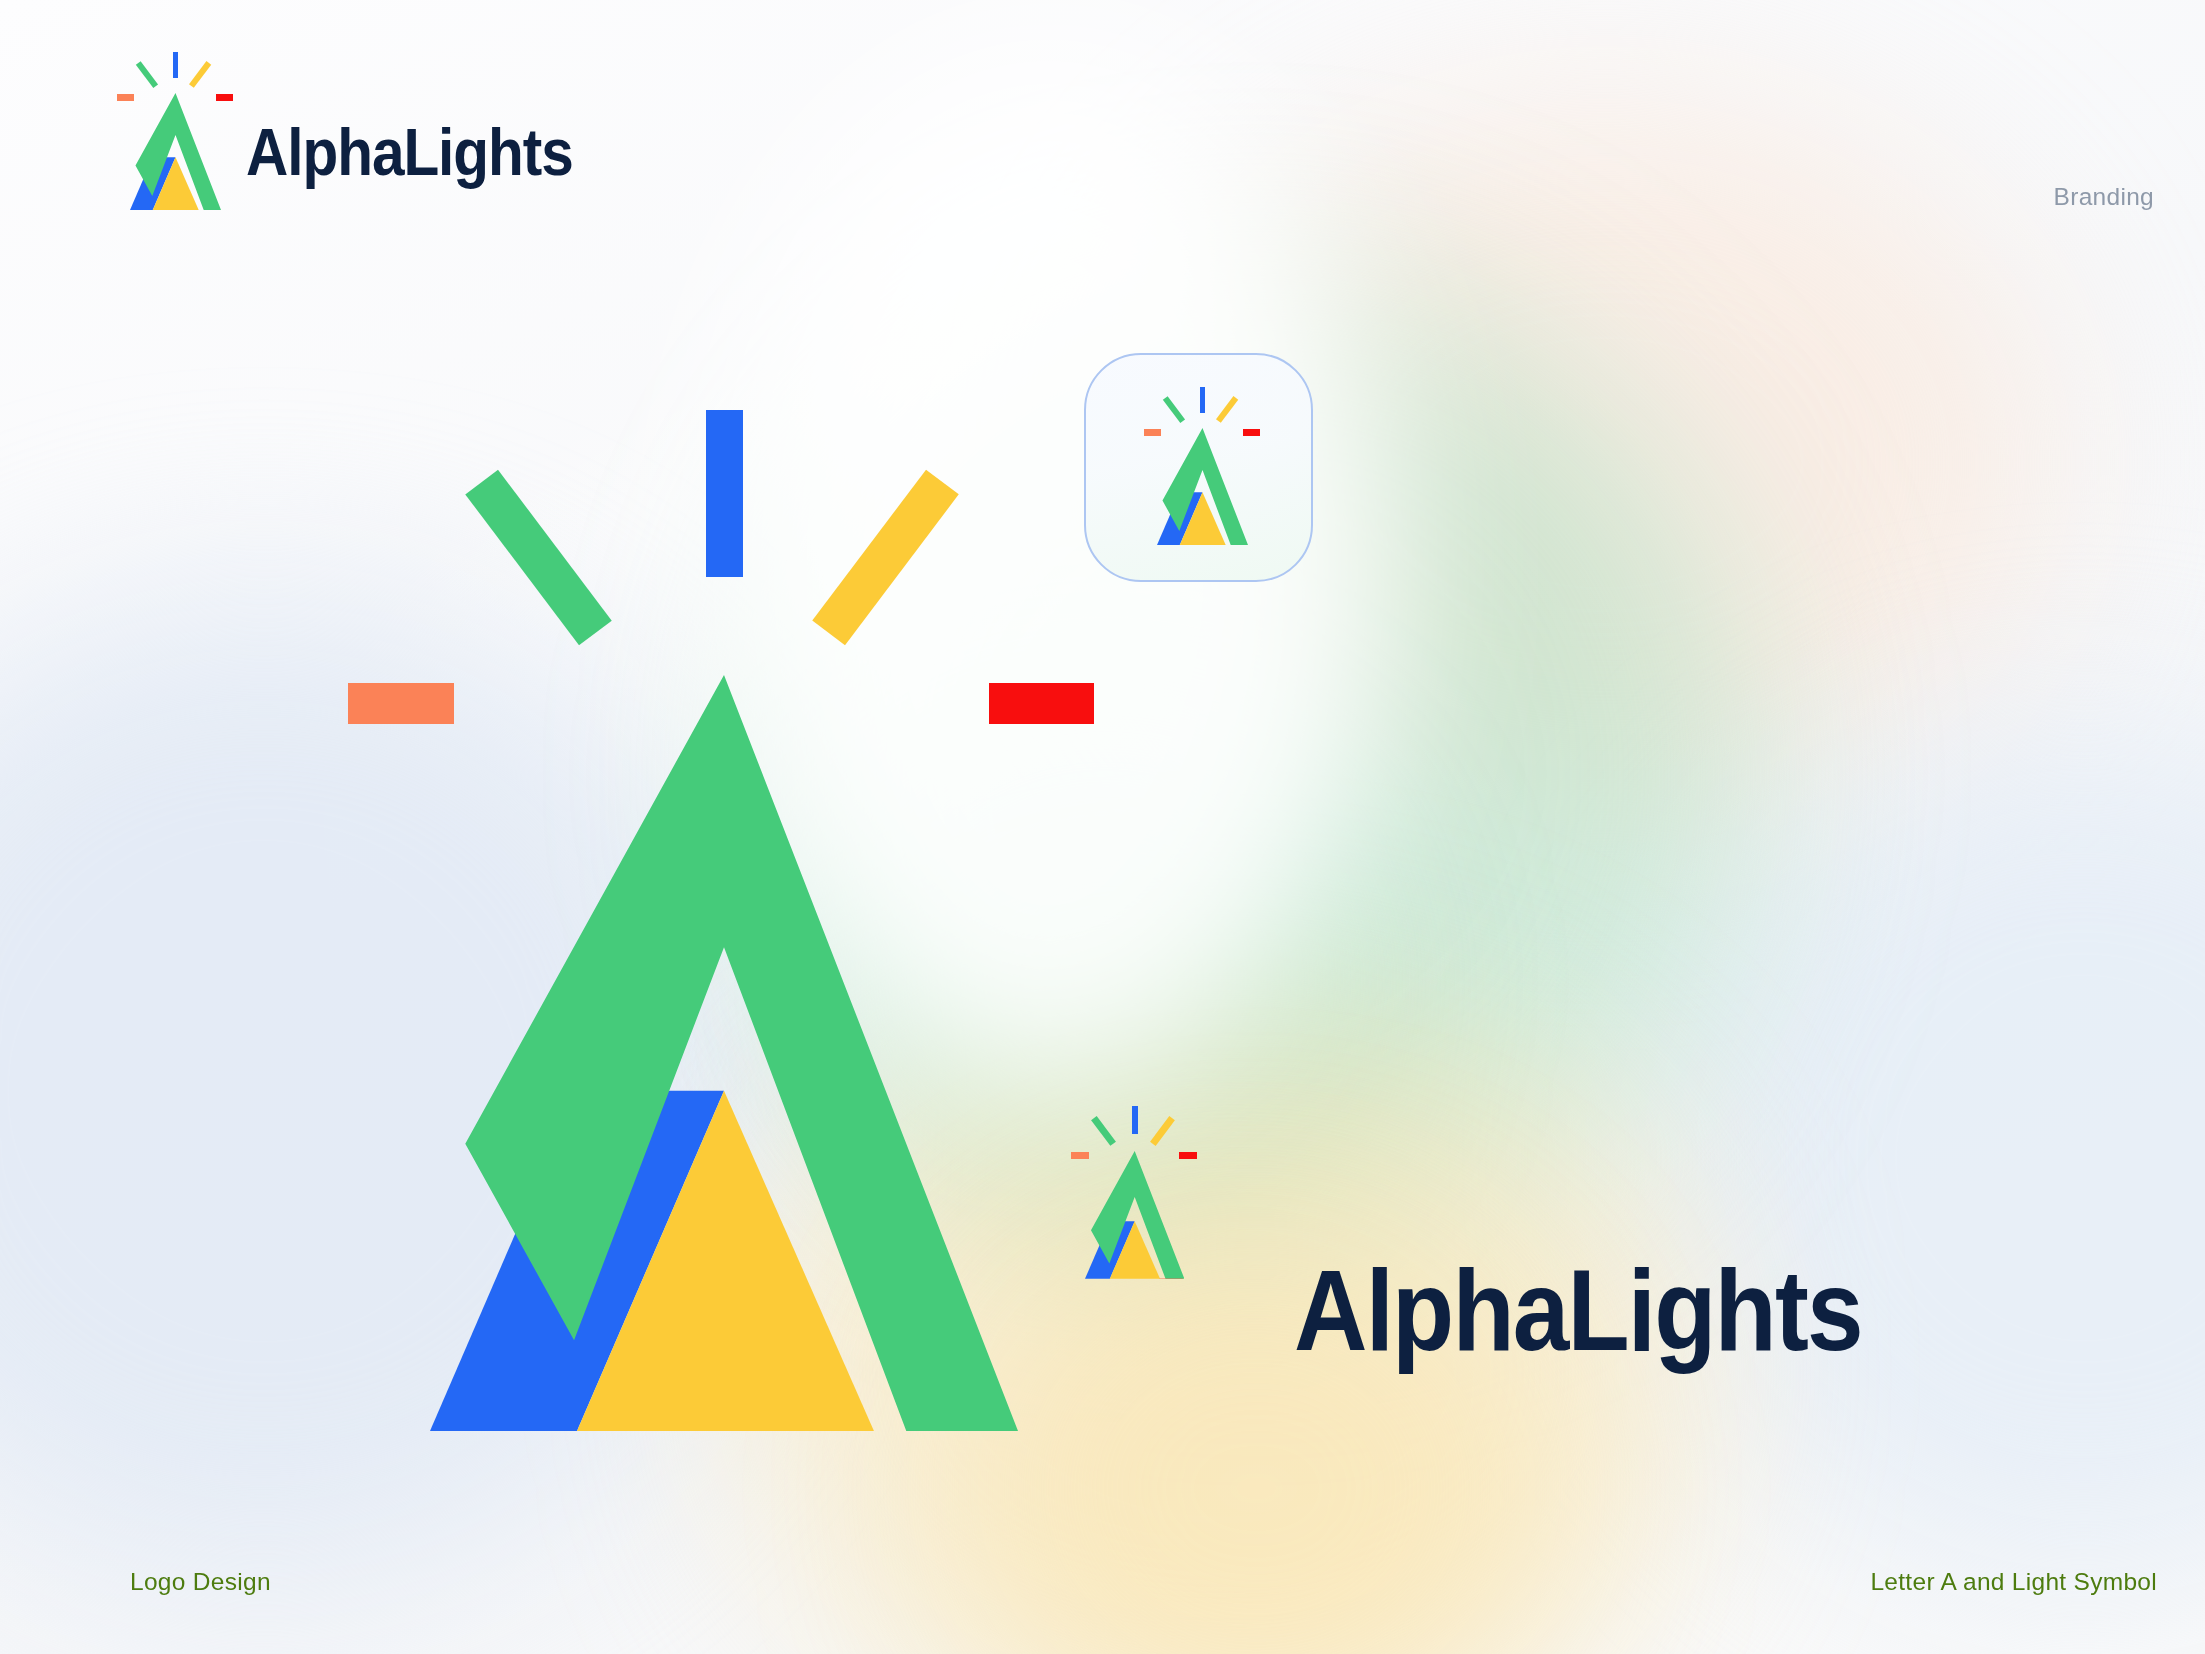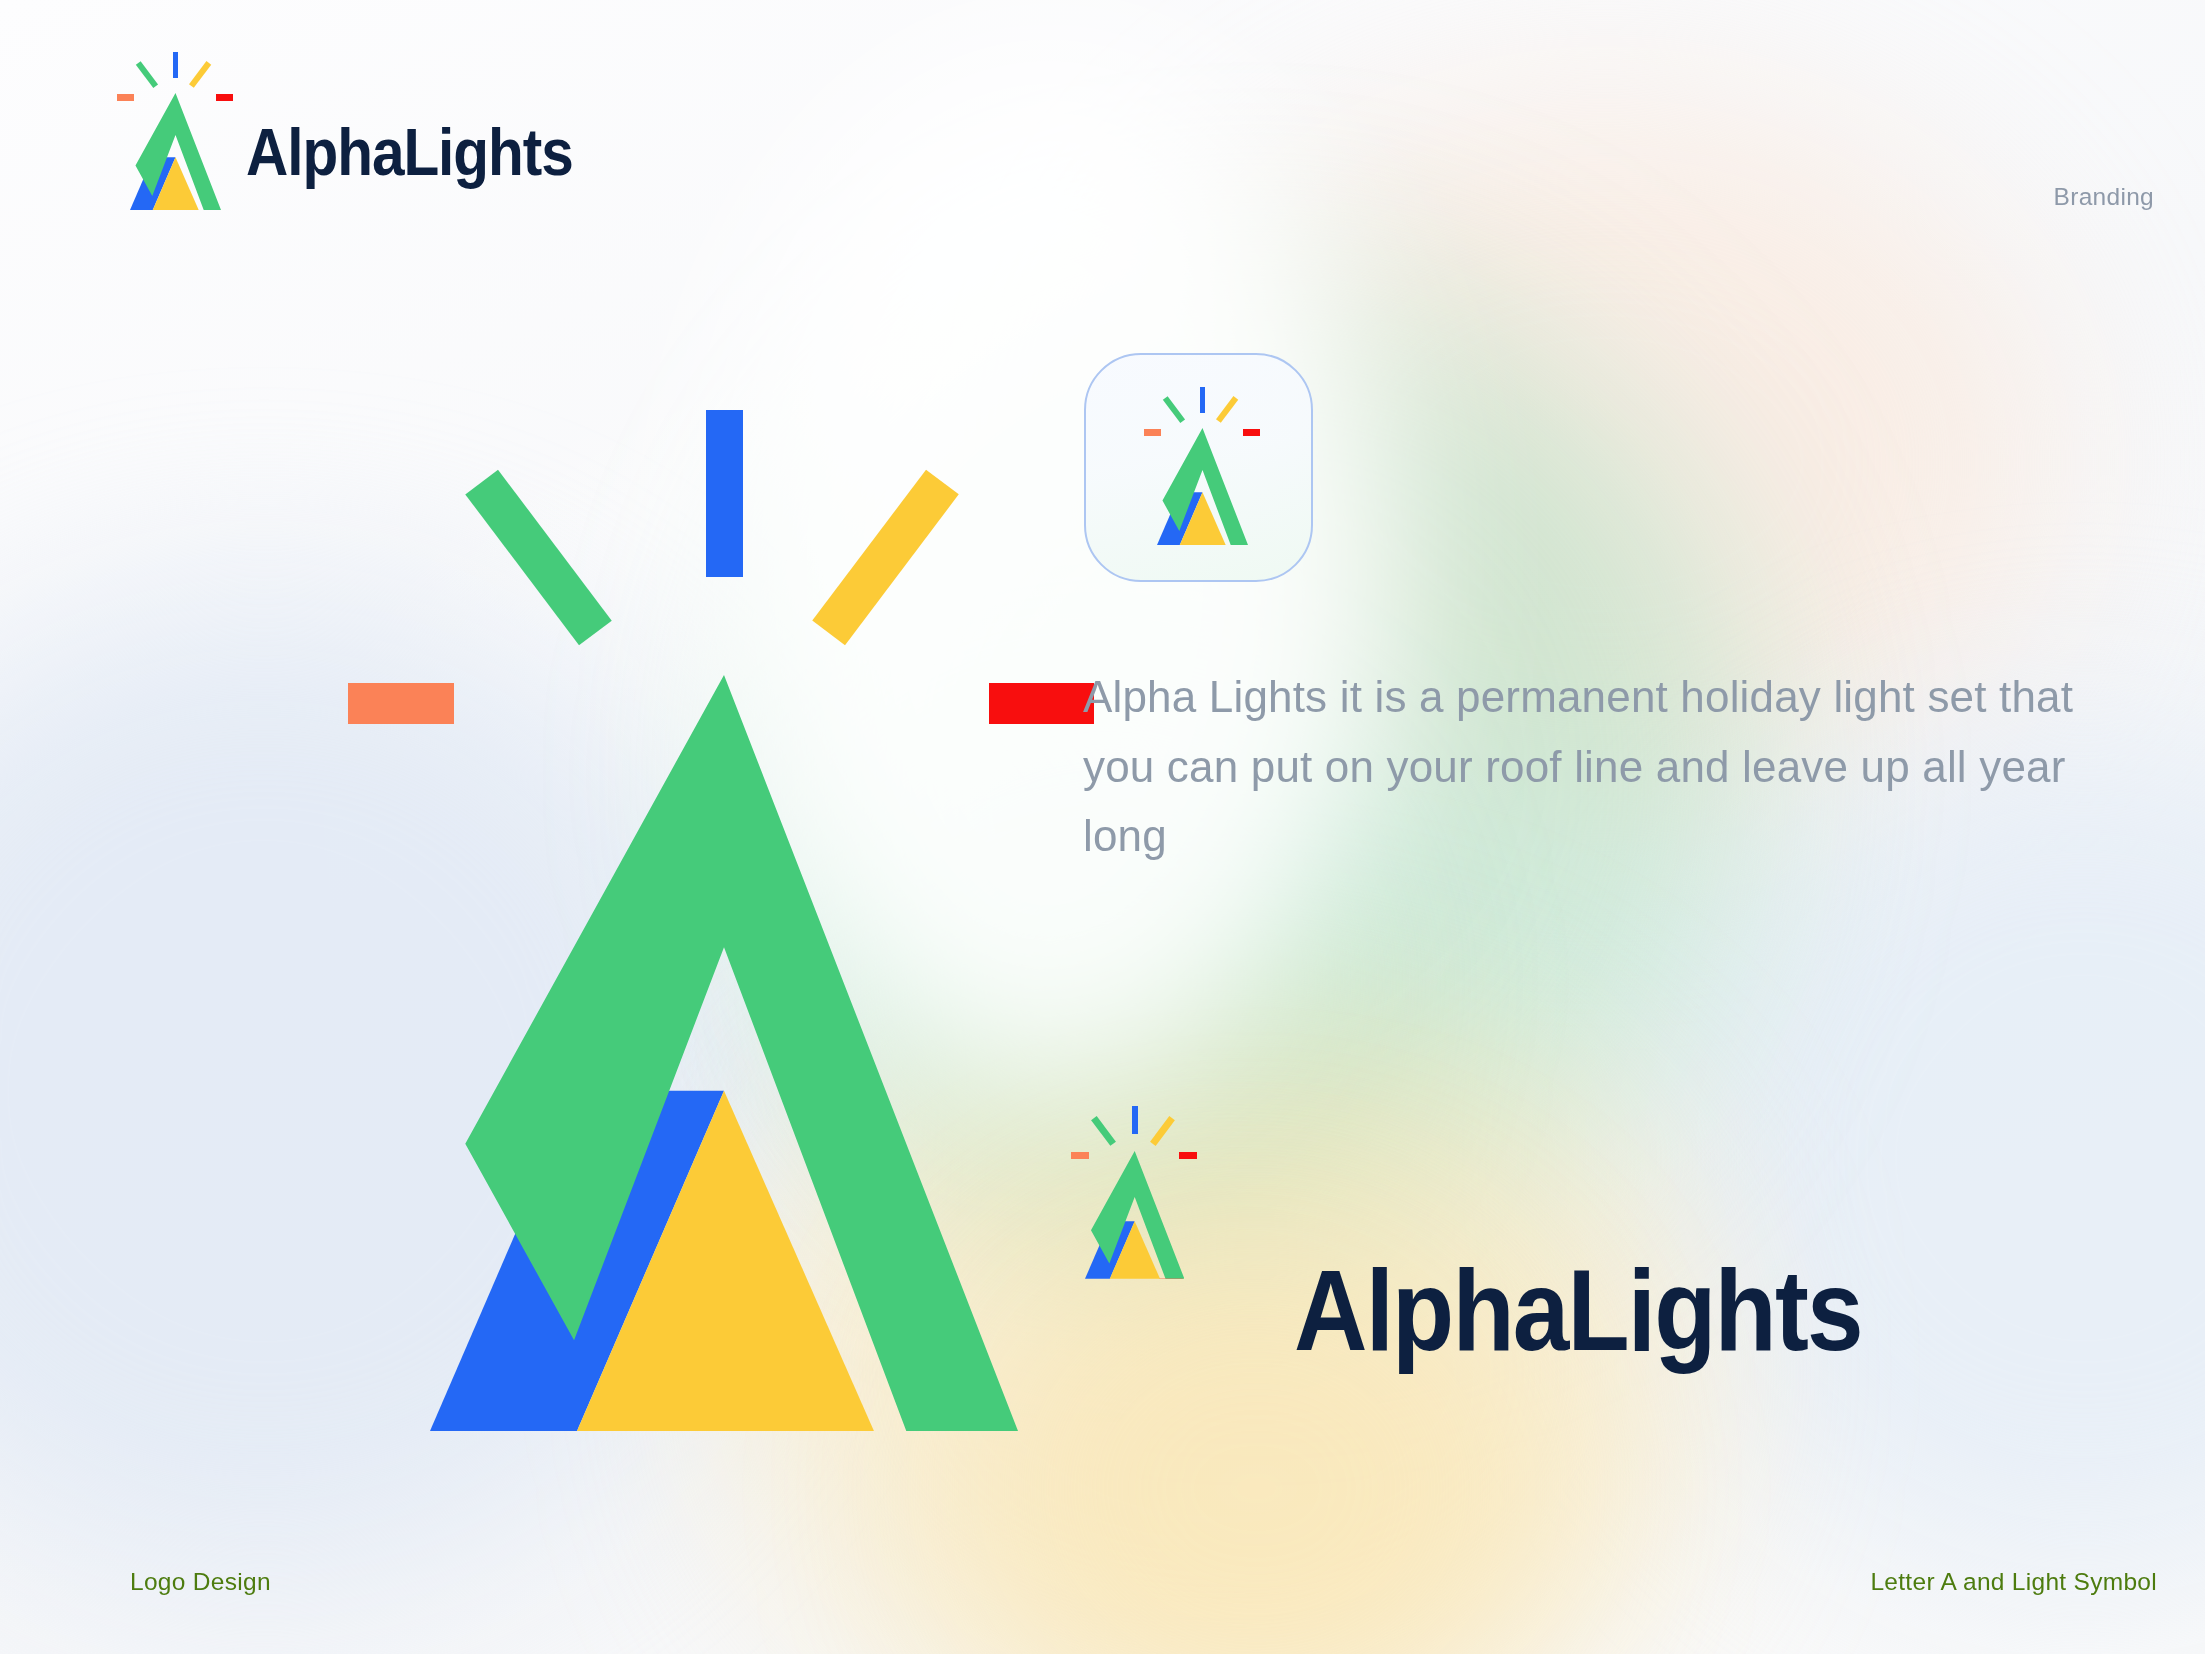--- a/index.html
+++ b/index.html
@@ -325,21 +325,20 @@
       <i class="mk-ray-yellow"></i>
       <i class="mk-ray-orange"></i>
       <i class="mk-ray-red"></i>
       <i class="mk-blue"></i>
       <i class="mk-yellow"></i>
       <i class="mk-green"></i>
       <i class="mk-red-base"></i>
     </div>
   </div>
 
-  <div class="desc">Alpha Lights it is a permanent holiday light set that you can put on your roof line and leave up all year long</div>
 
   <div class="mark lock-mark">
     <i class="mk-ray-green"></i>
     <i class="mk-ray-blue"></i>
     <i class="mk-ray-yellow"></i>
     <i class="mk-ray-orange"></i>
     <i class="mk-ray-red"></i>
     <i class="mk-blue"></i>
     <i class="mk-yellow"></i>
     <i class="mk-green"></i>

